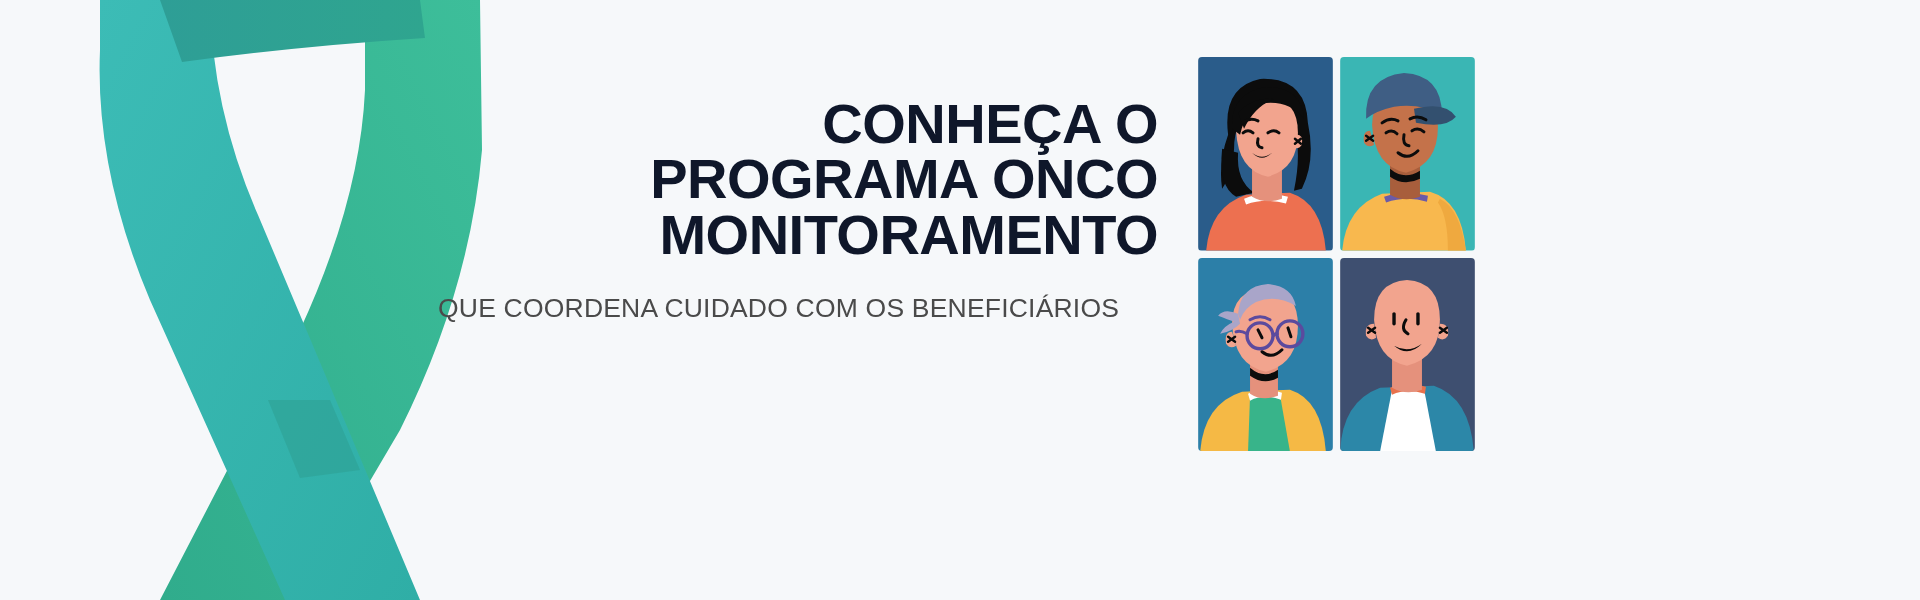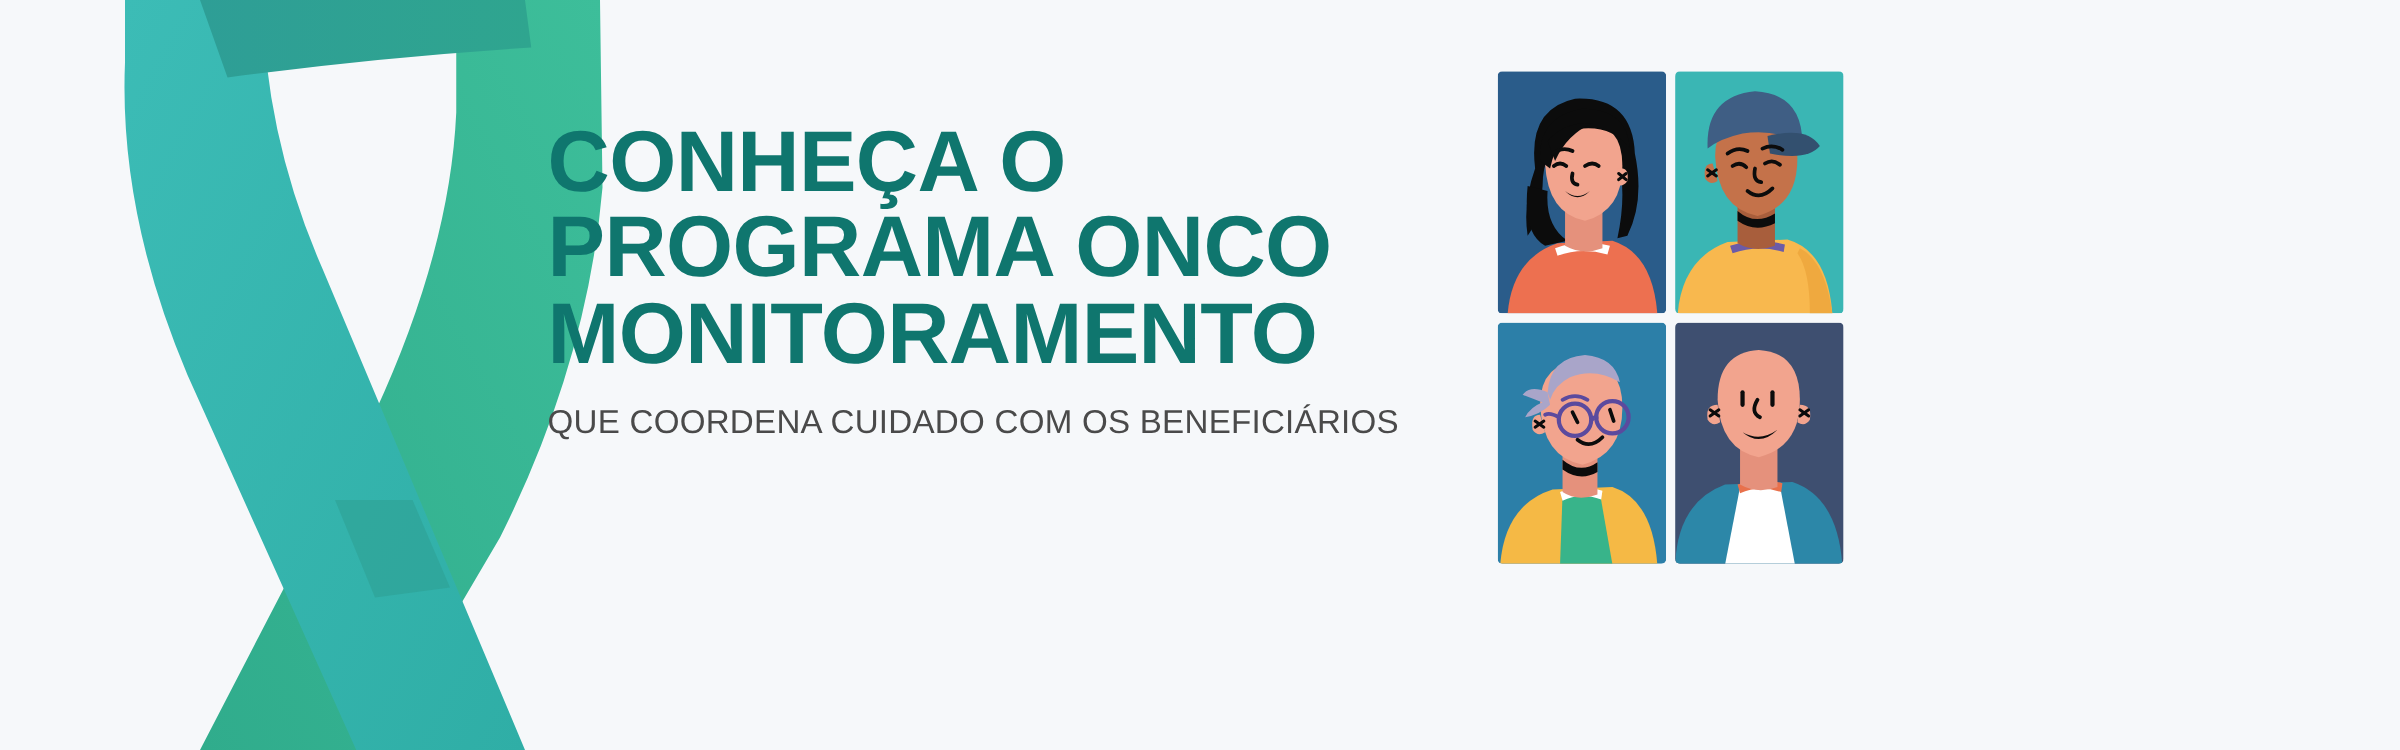--- a/index.html
+++ b/index.html
@@ -26,33 +26,34 @@
   .ribbon-art svg { display:block; width:500px; height:600px; }
 
   
   .text-block {
     position:absolute;
     left:438px;
     top:96px;
     width:720px;
   }
   .headline {
-    color:#0f766e;
+    color:#0f172a;
     font-weight:bold;
-    font-size:69px;
+    font-size:56px;
     line-height:0.99;
     letter-spacing:-0.5px;
     text-transform:uppercase;
     font-stretch:condensed;
     white-space:nowrap;
+    text-align:right;
   }
   .headline .hl-line { display:block; }
 
   .subhead {
-    margin-top:18px;
+    margin-top:28px;
     color:#4A4A4A;
     font-size:26.5px;
     line-height:1.38;
     letter-spacing:0.2px;
     text-transform:uppercase;
     white-space:nowrap;
   }
   .subhead .sub-line { display:block; }
 
   

